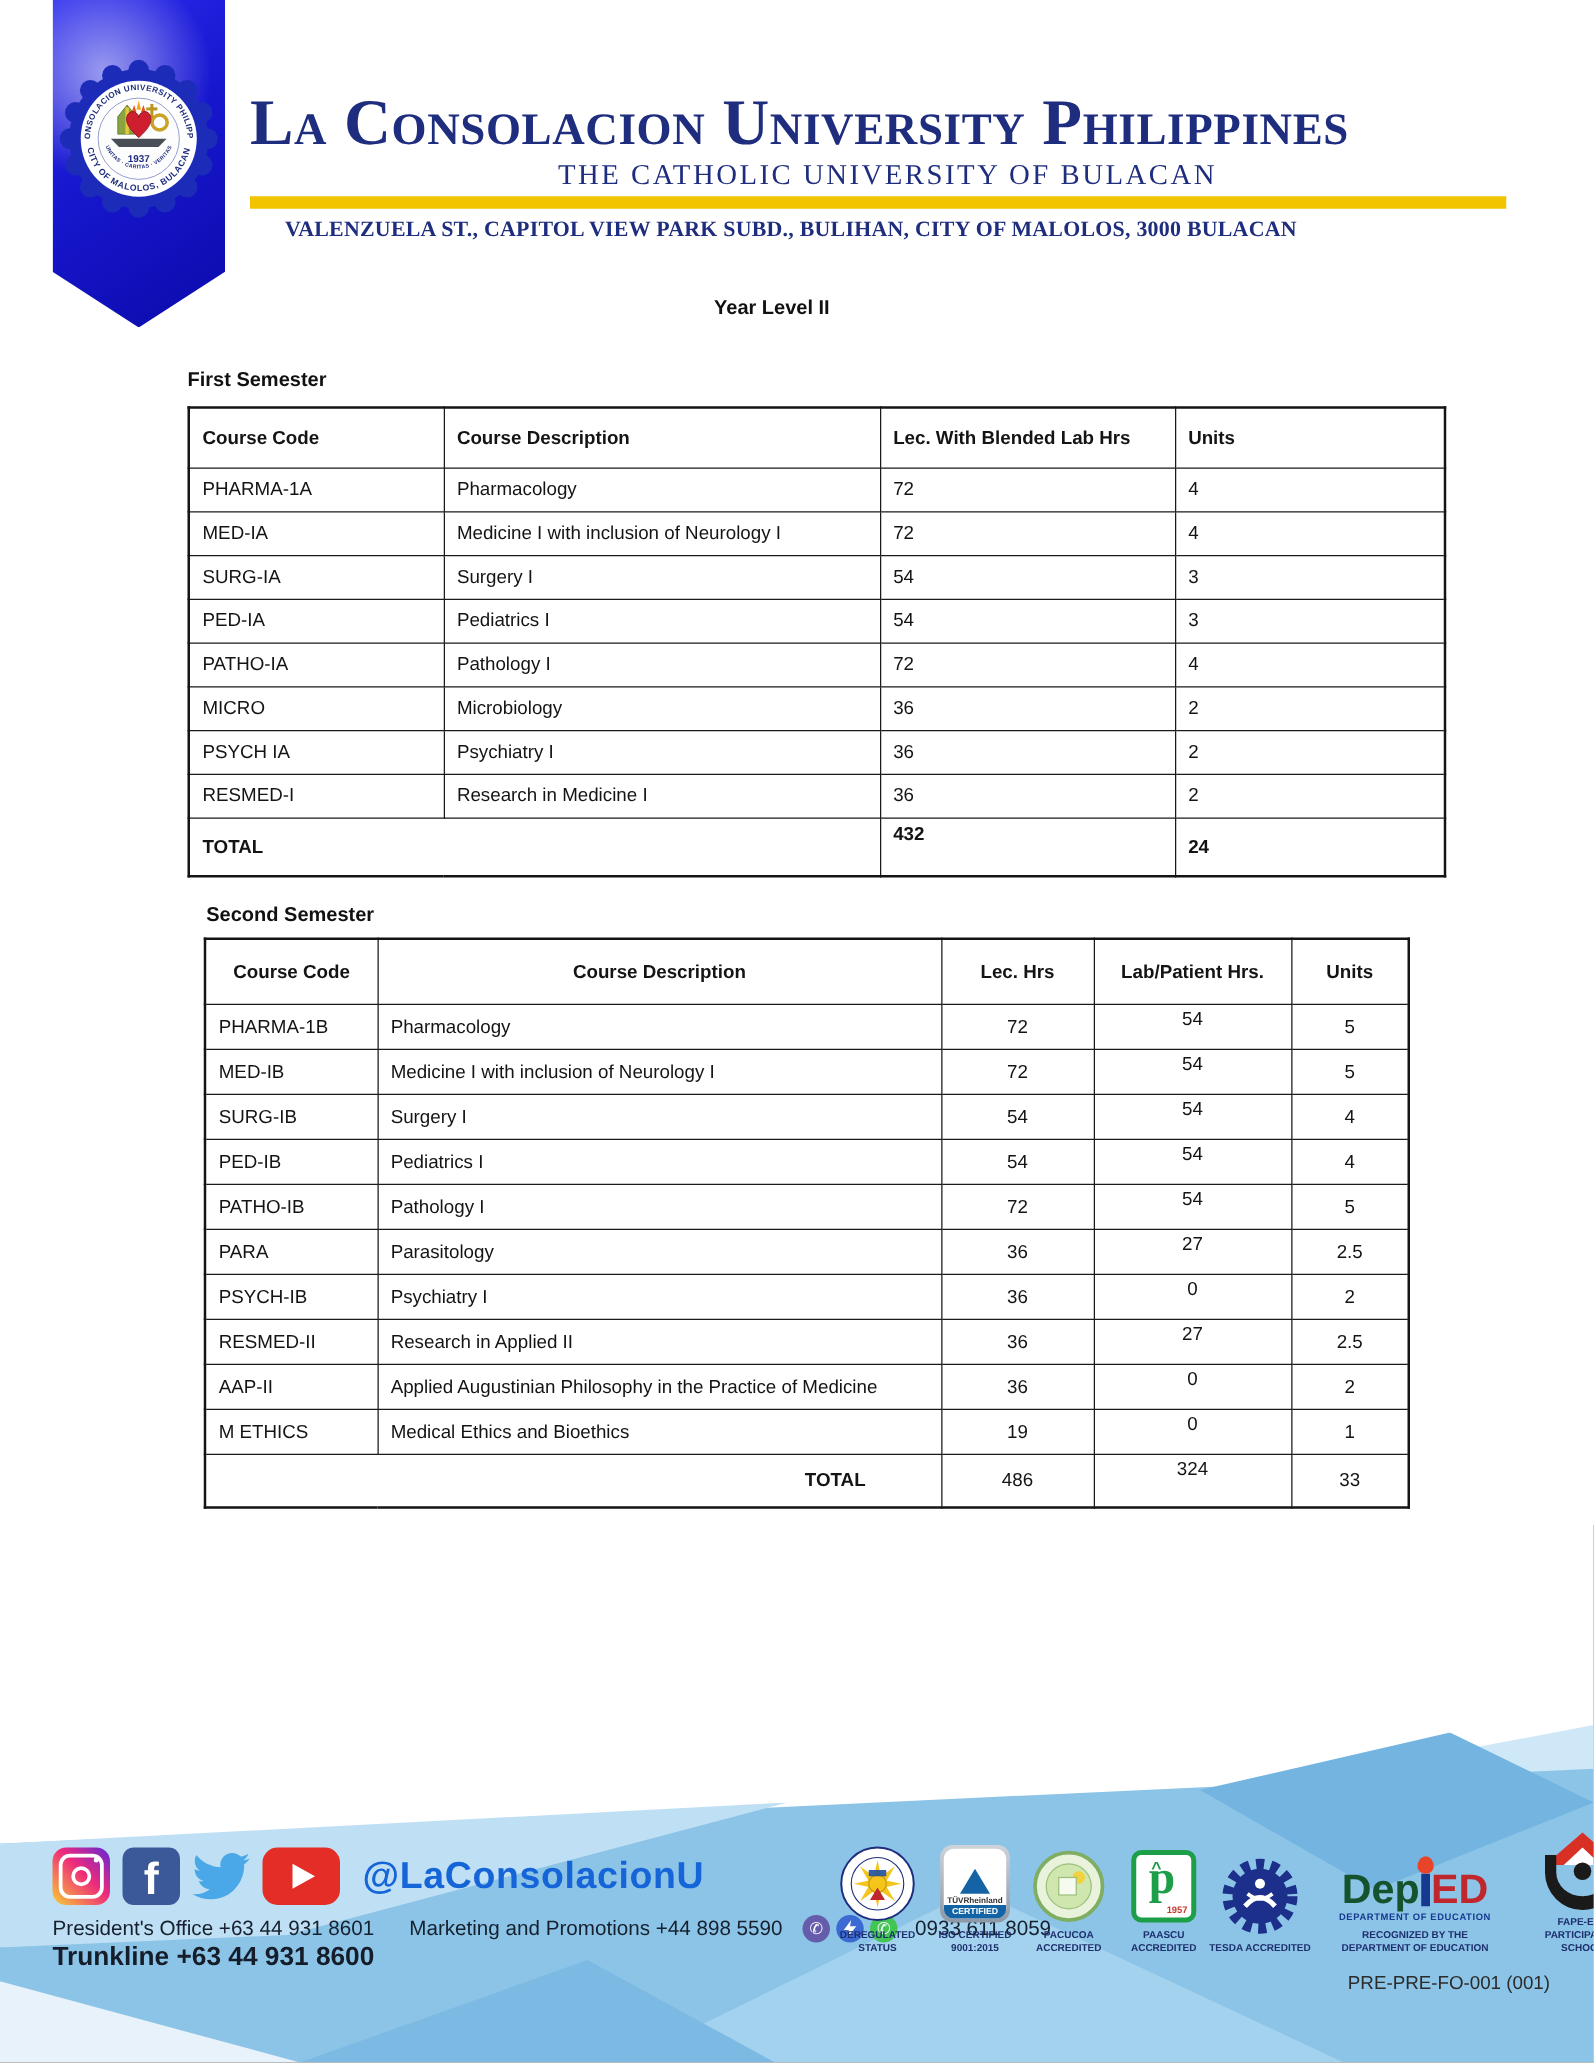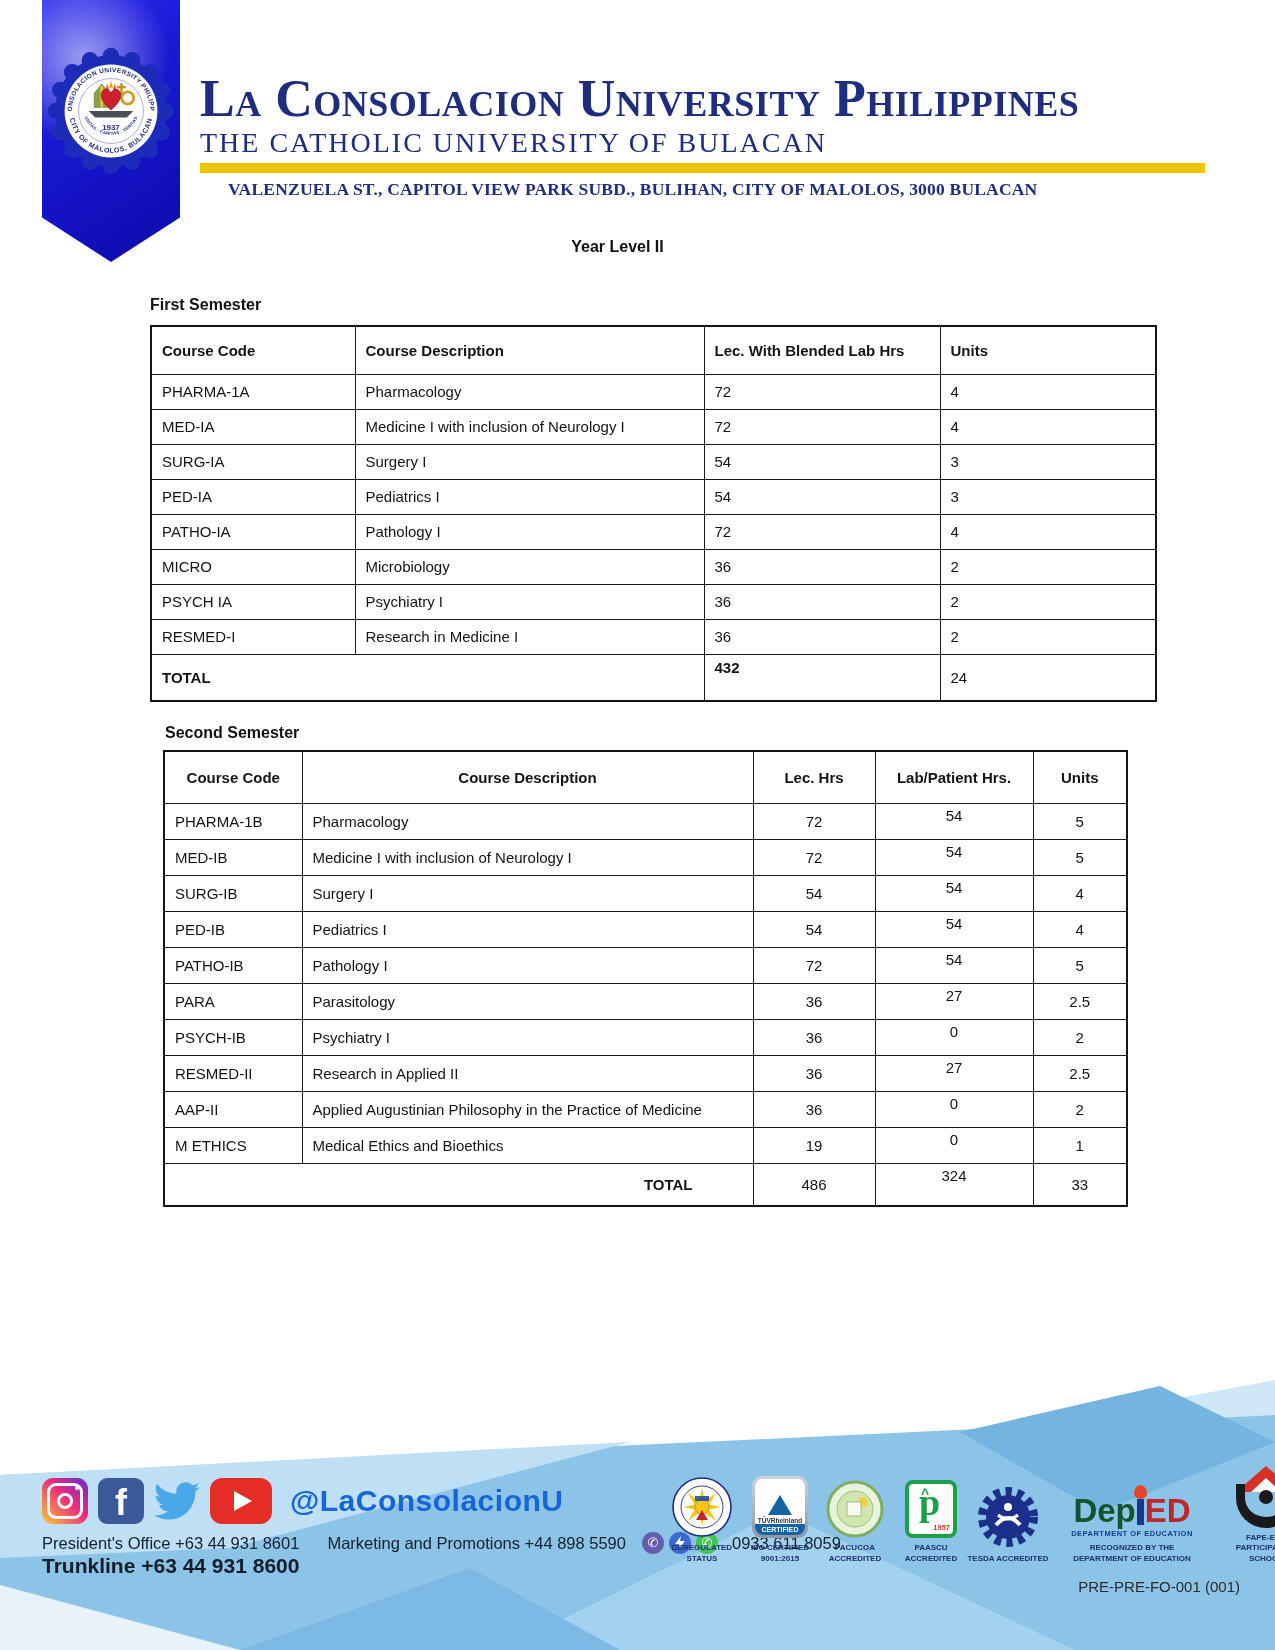--- a/index.html
+++ b/index.html
@@ -18,22 +18,22 @@
       linear-gradient(145deg, #2b2bee 0%, #1717cf 45%, #0b0bab 100%);
     clip-path:polygon(0 0, 100% 0, 100% 83%, 50% 100%, 0 83%);
   }
   .seal { position:absolute; left:4px; top:46px; }
   .masthead { position:absolute; left:200px; top:72px; width:1020px; }
   .uni-name {
     font-family:"Liberation Serif", serif; font-weight:700; font-variant:small-caps;
     font-size:52px; line-height:1.02; letter-spacing:.5px; color:#1f2d7e; white-space:nowrap;
   }
   .uni-sub {
-    font-family:"Liberation Serif", serif; font-weight:400; font-size:28px;
-    letter-spacing:2px; color:#1f2d7e; margin-top:2px; white-space:nowrap;
+    font-family:"Liberation Serif", serif; font-weight:400; font-size:23px;
+    letter-spacing:2px; color:#1f2d7e; margin-top:2px; white-space:nowrap;text-align:center;
   }
   .gold-bar { width:1005px; height:10px; background:#f2c400; margin-top:4px; }
   .address {
     font-family:"Liberation Serif", serif; font-weight:700; font-size:17.5px;
     color:#1f2d7e; margin-top:6px; letter-spacing:.2px; white-space:nowrap;margin-left:28px;
   }
 
   
   .doc-title {
     position:absolute; top:238px; left:0; width:1235px; text-align:center;
@@ -48,21 +48,21 @@
   table { border:2.5px solid #141414; }
   thead th { font-weight:700; }
 
   .t1 { left:150px; top:325px; width:1005px; }
   .t1 th, .t1 td { text-align:left; vertical-align:middle; }
   .t1 thead tr { height:48px; }
   .t1 tbody tr { height:35px; }
   .t1 tfoot tr { height:47px; }
   .t1 tfoot td { font-weight:700; }
   .t1 .tot-lec { vertical-align:top; padding-top:4px; }
-  .t1 .tot-units { font-weight:400;margin-left:44px; }
+  .t1 .tot-units { font-weight:700;margin-left:44px; }
 
   .t2 { left:163px; top:750px; width:963px; }
   .t2 thead tr { height:52px; }
   .t2 thead th { text-align:center; vertical-align:middle; }
   .t2 tbody tr { height:36px; }
   .t2 td { vertical-align:middle; }
   .t2 .c-code, .t2 .c-desc { text-align:left;margin-left:34px; }
   .t2 .c-num { text-align:center; }
   .t2 .c-lab { text-align:center; vertical-align:top; padding-top:3px; }
   .t2 tfoot tr { height:43px; }

